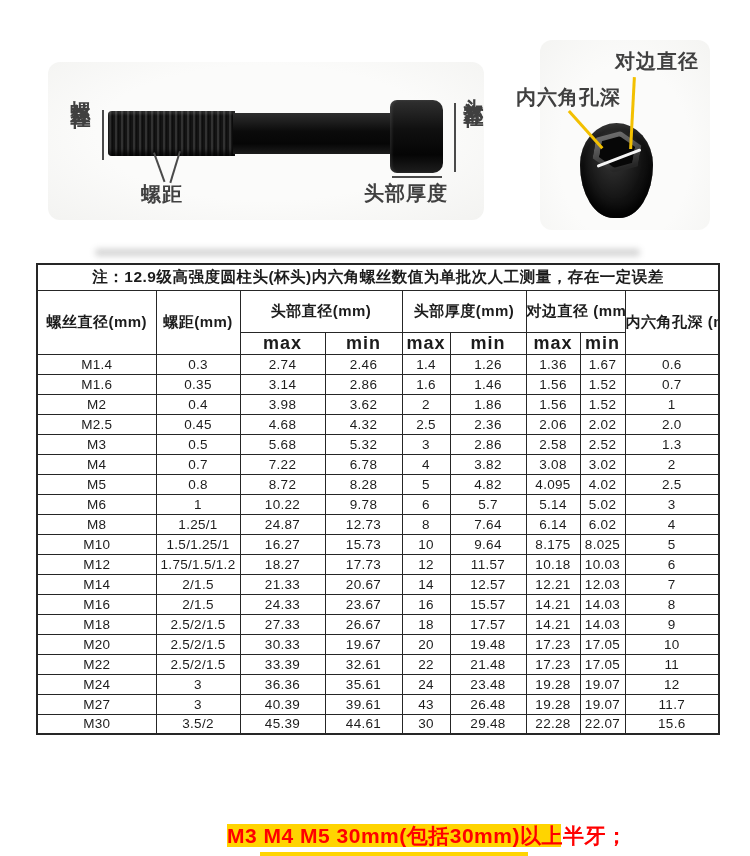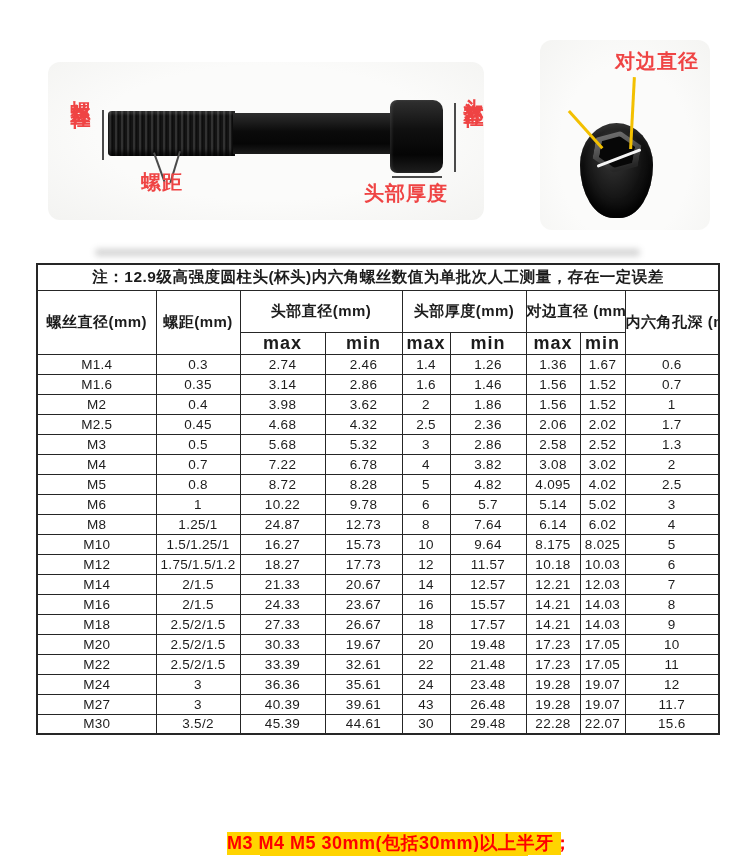--- a/index.html
+++ b/index.html
@@ -53,24 +53,24 @@
   .hex-inner { left:600px; top:136px; width:34px; height:32px; transform:rotate(10deg);
                background:#070707; }
   .white-line { left:597px; top:165px; width:47px; height:2.5px; background:#f5f5f5;
                 border-radius:2px; transform:rotate(-21deg); transform-origin:left center; }
   .leader { background:#f3c000; }
   .leader-across-flats { left:631px; top:77px; width:2.5px; height:72px; transform:rotate(3deg); }
   .leader-socket-depth { left:570px; top:110px; width:50px; height:2.5px;
                          transform:rotate(48deg); transform-origin:left top; }
 
   
-  .dlabel { font-size:20px; font-weight:600; color:#ef4444; letter-spacing:1px; white-space:nowrap; }
+  .dlabel { font-size:20px; font-weight:600; color:#404040; letter-spacing:1px; white-space:nowrap; }
   .vert   { writing-mode:vertical-rl; letter-spacing:3px; }
   .lbl-screw-dia   { left:68px;  top:84px; }
-  .lbl-pitch       { left:141px; top:169px; }
+  .lbl-pitch       { left:141px; top:181px; }
   .lbl-head-thick  { left:364px; top:180px; }
   .lbl-head-dia    { left:461px; top:83px; }
   .lbl-socket-depth{ left:516px; top:84px; }
   .lbl-across-flats{ left:615px; top:48px; }
 
   
   .blur-strip { left:95px; top:249px; width:545px; height:7px; background:#9a9a9a;
                 filter:blur(3px); opacity:.45; border-radius:3px; }
 
   
@@ -87,21 +87,21 @@
   .row-note td { height:26px; font-size:15.5px; font-weight:bold; letter-spacing:.5px;text-align:center; }
   .row-head th { height:42px; font-size:15px; font-weight:600; letter-spacing:.5px; }
   .two-line { white-space:pre-line; line-height:1.2; }
   .cell-top { vertical-align:top; padding-top:4px; }
   .row-sub th { height:20px; font-size:18px; font-weight:600; letter-spacing:1px; }
   .spec-table tbody td { height:20px; font-size:13.5px; letter-spacing:.3px; }
 
   
   .footer-bar {
     left:227px; top:824px; width:334px; height:23px; text-align:center;
-    font-size:18px; font-weight:bold; line-height:23px; letter-spacing:.5px; white-space:nowrap;margin-top:8px;
+    font-size:21px; font-weight:bold; line-height:23px; letter-spacing:.5px; white-space:nowrap;
   }
   .footer-sliver { left:260px; top:852px; width:268px; height:4px; }
 </style>
 </head>
 <body>
 
 <div class="page">
 
   <div class="abs photo-bg-left">
     <div class="abs screw-thread" style="left:60px; top:49px;"></div>
@@ -121,20 +121,21 @@
   <div class="abs dlabel vert lbl-head-dia">头部直径</div>
 
   <div class="abs photo-bg-right"></div>
   <div class="abs head-top"></div>
   <div class="abs hex hex-outer"></div>
   <div class="abs hex hex-inner"></div>
   <div class="abs white-line"></div>
   <div class="abs leader leader-across-flats" style="background: rgb(243, 192, 0);"></div>
   <div class="abs leader leader-socket-depth" style="background: rgb(243, 192, 0);"></div>
 
+  <div class="abs dlabel lbl-socket-depth">内六角孔深</div>
   <div class="abs dlabel lbl-across-flats">对边直径</div>
 
   <div class="abs blur-strip"></div>
 
   <table class="spec-table">
     <colgroup>
       <col style="width:119px">
         <col style="width:84px">
         <col style="width:85px">
       <col style="width:77px">
@@ -203,21 +204,21 @@
         </tr>
         <tr>
           <td>M2.5</td>
           <td>0.45</td>
           <td>4.68</td>
           <td>4.32</td>
           <td>2.5</td>
           <td>2.36</td>
           <td>2.06</td>
           <td>2.02</td>
-          <td>1.7</td>
+          <td>2.0</td>
         </tr>
         <tr>
           <td>M3</td>
           <td>0.5</td>
           <td>5.68</td>
           <td>5.32</td>
           <td>3</td>
           <td>2.86</td>
           <td>2.58</td>
           <td>2.52</td>

